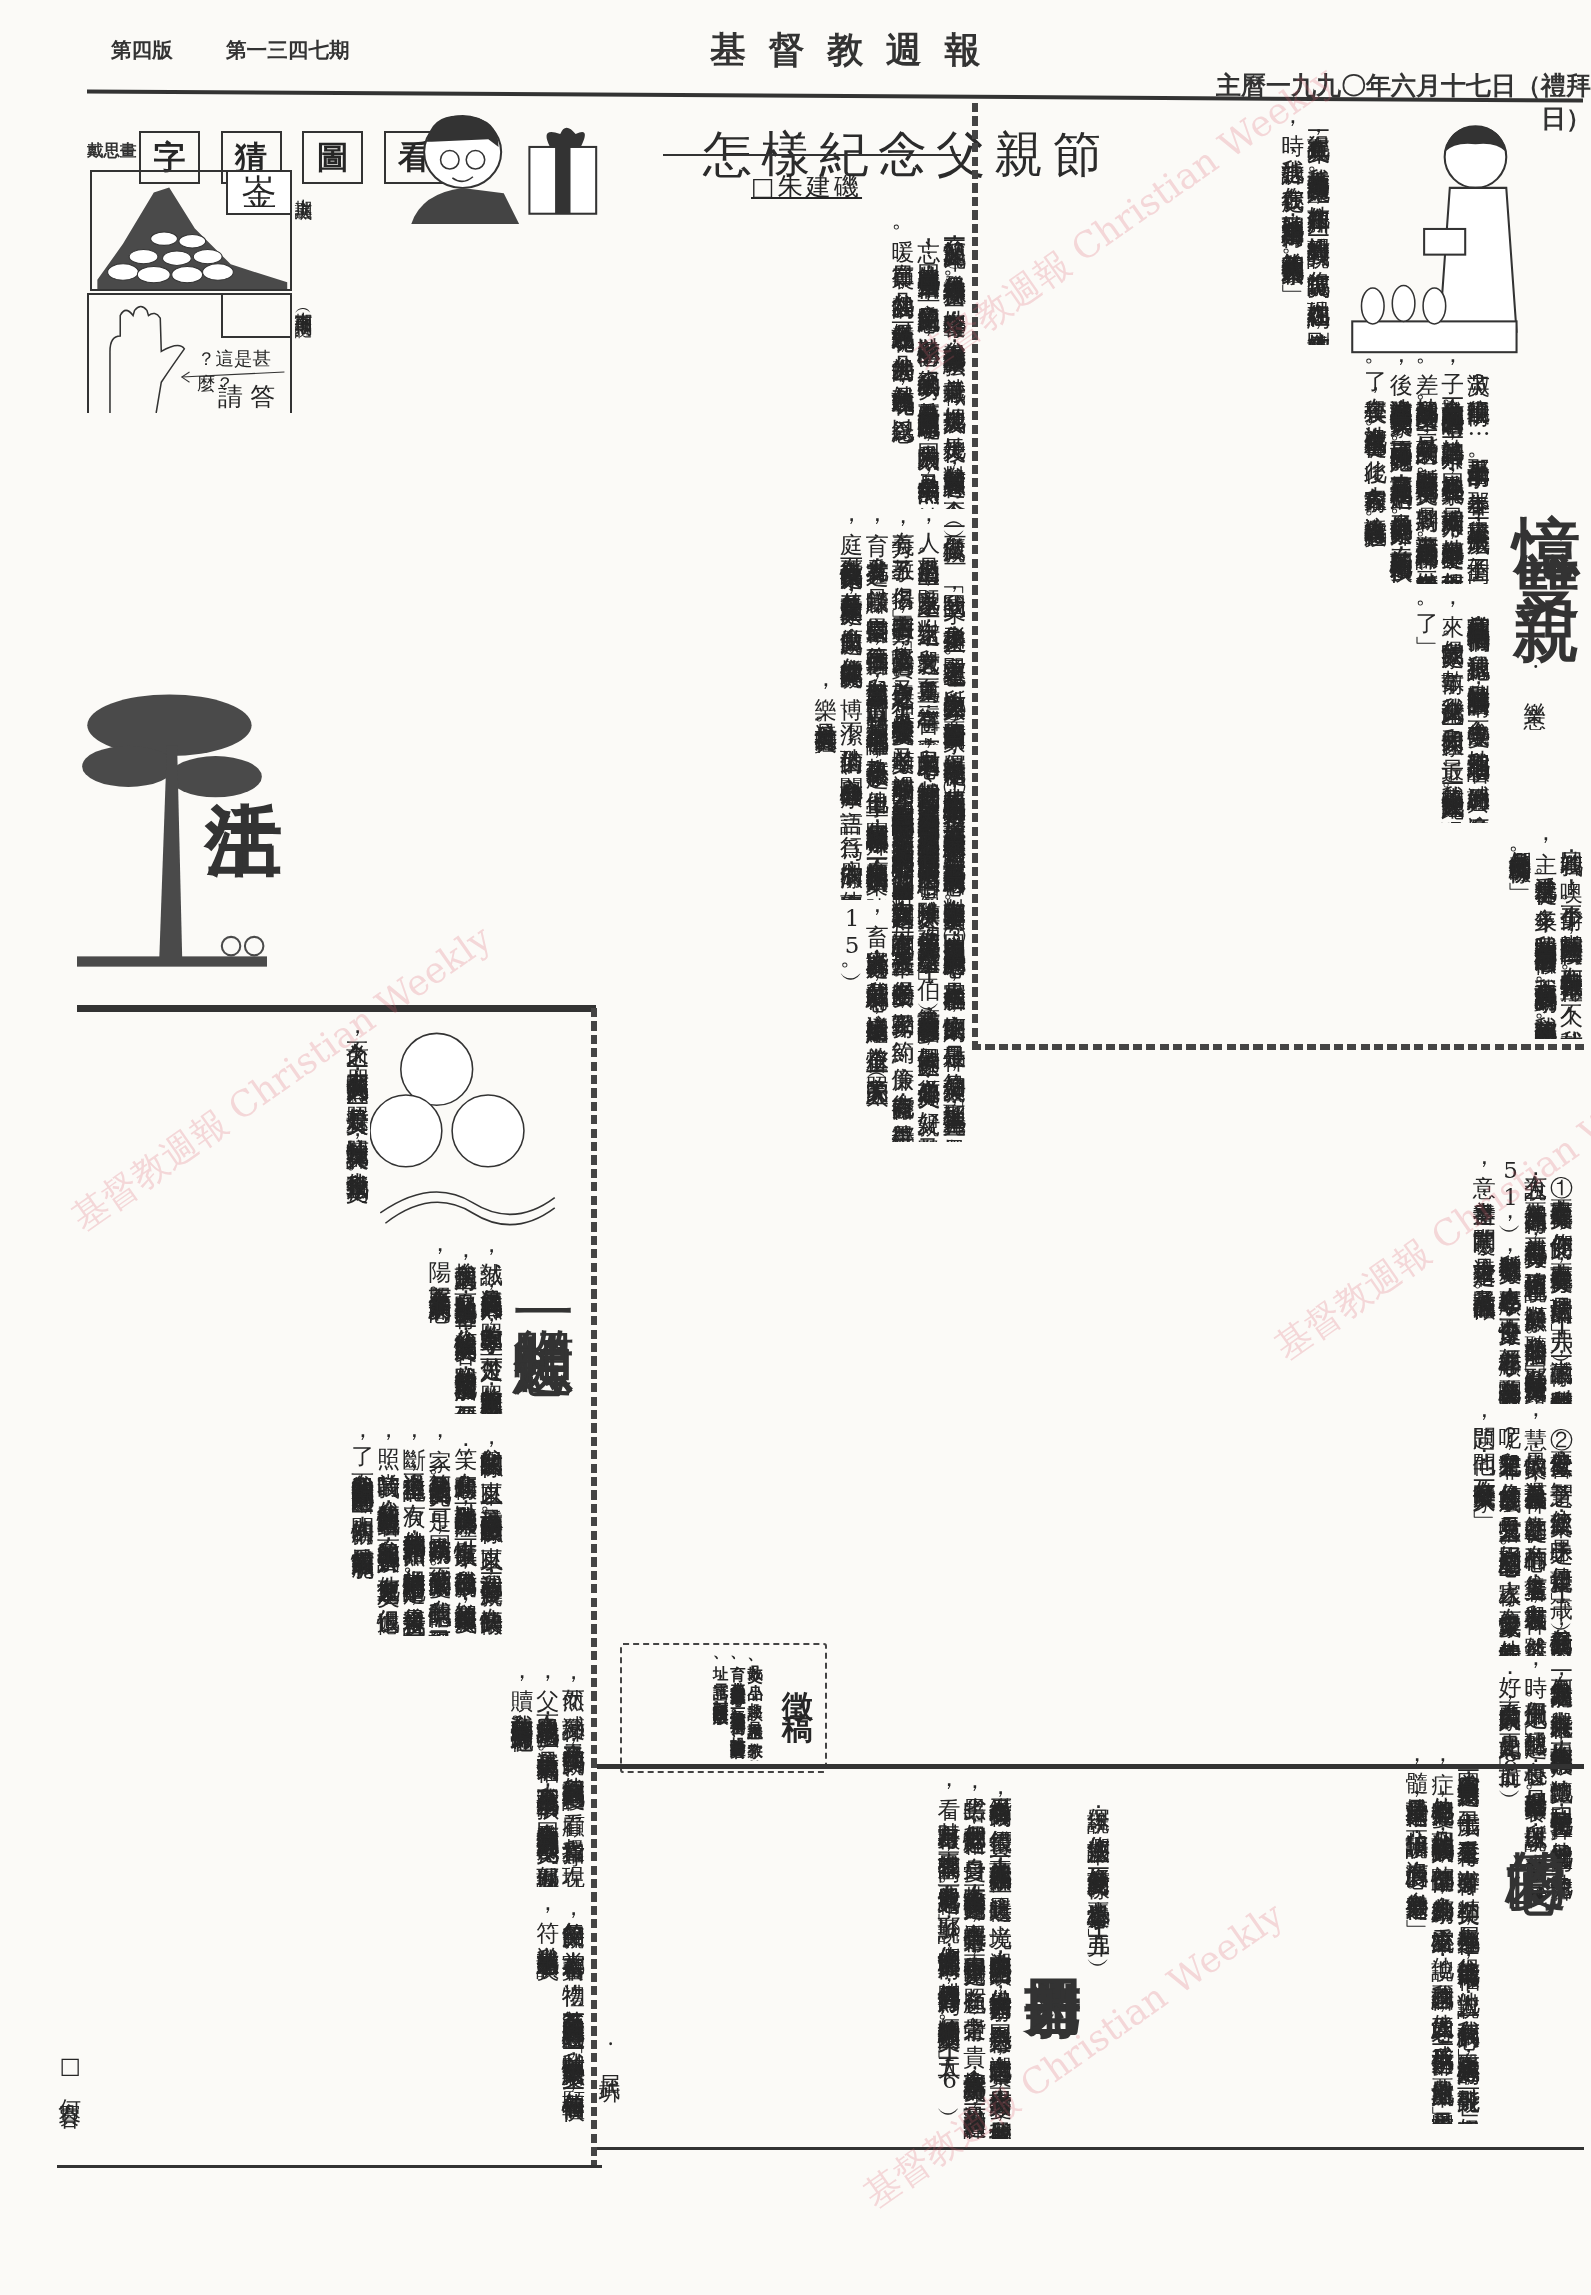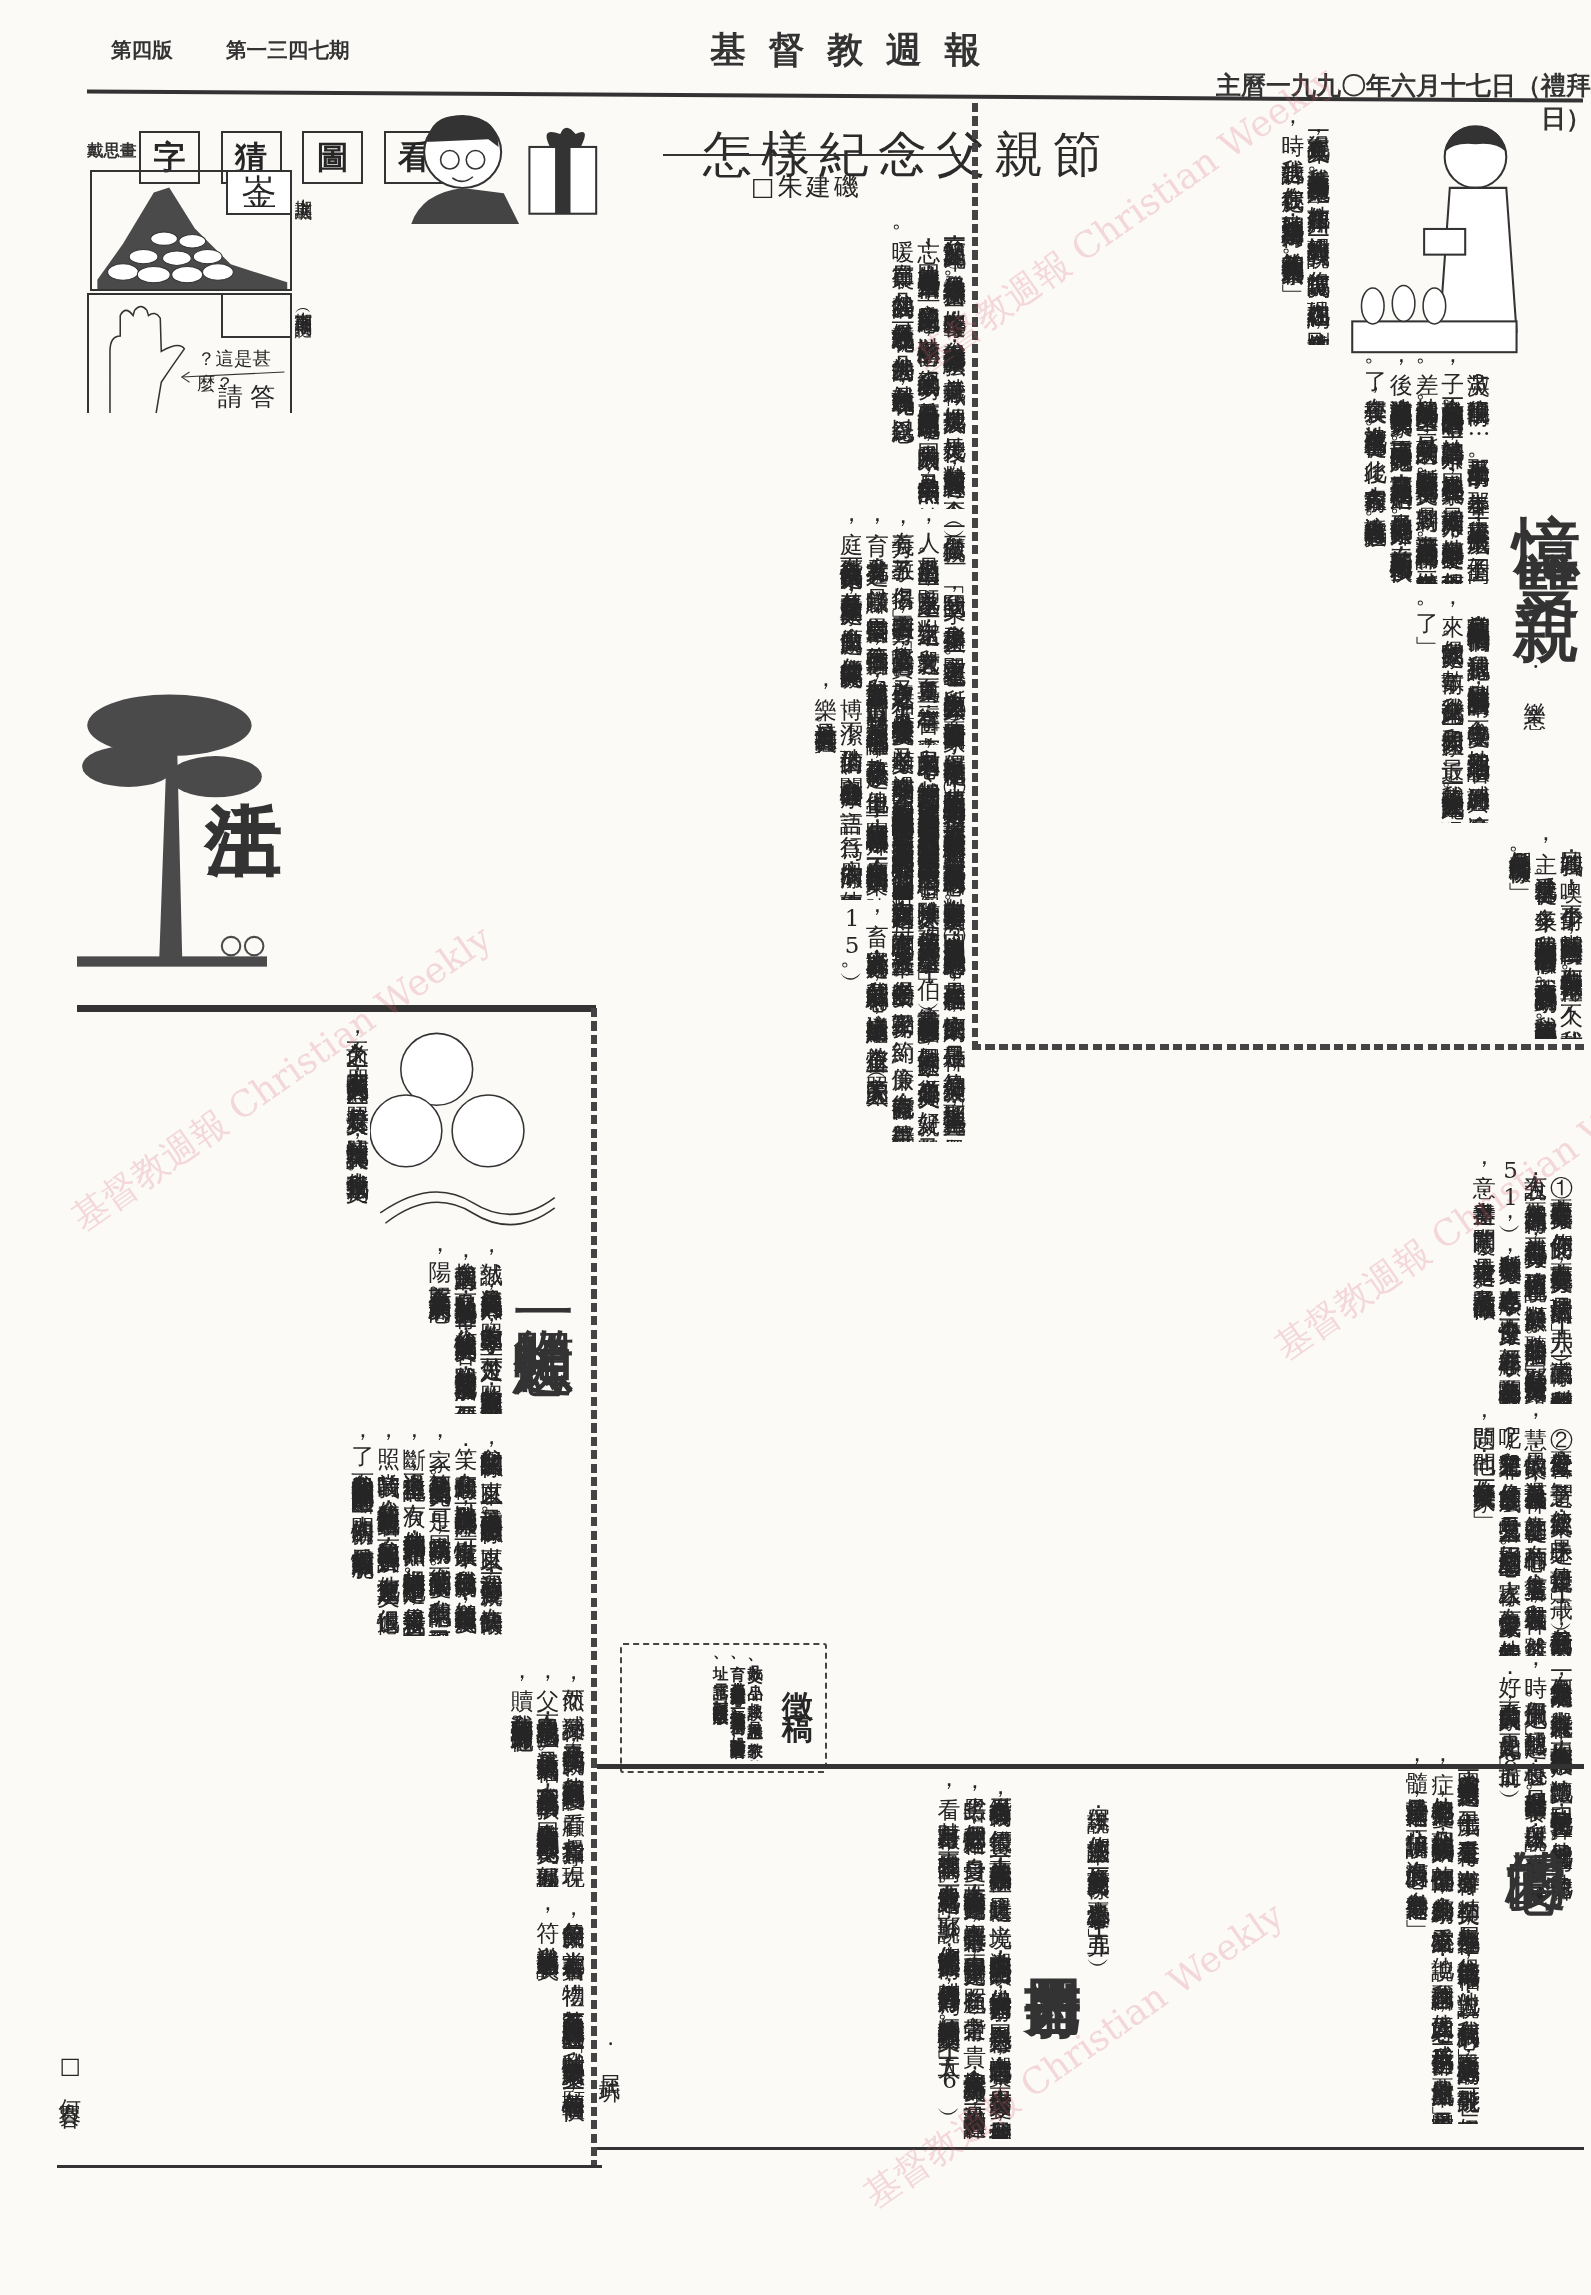--- a/index.html
+++ b/index.html
@@ -79,21 +79,21 @@
     <circle cx="95" cy="95" r="18" fill="none" stroke="#333" stroke-width="3"></circle>
       <circle cx="145" cy="95" r="18" fill="none" stroke="#333" stroke-width="3"></circle>
     <path d="M100,130 Q120,145 140,128" fill="none" stroke="#333" stroke-width="3"></path>
     <path d="M20,220 Q40,160 120,150 L200,160 L230,220 Z" fill="#444"></path>
     <rect x="250" y="70" width="130" height="130" fill="#fff" stroke="#333" stroke-width="4"></rect>
     <rect x="300" y="70" width="30" height="130" fill="#333"></rect>
     <path d="M290,70 Q270,30 310,45 Q320,20 340,45 Q370,30 350,70 Z" fill="#333"></path>
   </svg>
   <h1 class="abs title" style="left:699px;top:118px;margin:4px;font-weight:normal;">怎樣紀念父親節</h1>
   <div class="rule" style="left:663px;top:154px;width:298px;height:2.1px;"></div>
-  <div class="abs byline" style="left:751px;top:170px;">□朱建磯</div>
+  <div class="abs byline" style="left:751px;top:170px;text-decoration:underline;">□朱建磯</div>
 
   <div class="abs vt body-text" style="left:401px;top:221px;height:288px;width:566px;overflow:hidden;direction:ltr;">父親節起源於一九一〇年，發起人是約翰保斯杜德女士。她在童年時喪母；父親身爲紀念愛妻而不願續弦，就身兼母職，把她撫養成人。她長大後，對父親的愛顧和養育之恩，念念不忘！因此她就發起在每年六月第三個主日，定爲父親節的紀念日；以恭敬孝順的心情，來紀念父親的劬勞。爲甚麼要定六月中旬爲父親節的紀念日呢？因爲六月的太陽，乃是全年中最熱烈的，她藉這日子來象徵父親的慈愛和溫暖。在節日裏，凡父親健在的，可佩戴紅色的玫瑰花；凡父親去世的，就佩戴白色的玫瑰花，以爲紀念。</div>
   <div class="abs vt body-text" style="left:401px;top:514px;height:231px;width:566px;overflow:hidden;">（一）怎樣做父親——我國的「父」字，象形如手持火炬；意即一家之領導者也。所以一家之父領導家人；一國之父領導國人；天父領導世人，是自然不過的。一家既爲一家之主，對一家之生活；兒女之管教，至爲重要。三字經有言：「竇燕山，有義方，教五子，名俱揚。」竇燕山因教子有方，故粵人稱父爲「老竇」，乃尊之敬之之意。今人只顧子女接受學校教育，而忽略家庭教育，爲父者尤有甚之；只顧賺錢，宴樂晨昏顛倒，往往弄至晨昏顛倒，兒女與父親儼如參商二星，勢難相見。這樣的家庭，有可能爲幸福快樂家庭嗎？基督徒要建立示範的家庭，應由做父親起。怎樣才能做個好父親呢？</div>
   <div class="abs vt body-text" style="left:401px;top:756px;height:216px;width:566px;overflow:hidden;">①要關心家人信主得救：亞伯拉罕被稱爲信心的父親，做父親的有信心，對家人的影響是非常重要的。因家庭的負担仍以男人爲主，若失落了信心，家庭的幸福就崩潰了！舊約的挪亞生於一個惡劣邪淫的世代，因有信心，雖神降洪水之災，他帶領了妻兒媳婦先入方舟，得免於禍；新約的哥尼流因有信心，就帶領全家的人歸信了主。我們做父親的，對家人兒女得救之問題，有沒有關心呢？</div>
   <div class="abs vt body-text" style="left:319px;top:679px;height:221px;width:648px;overflow:hidden;">②要好好管理自己的家：保羅叫提摩太勸勉信徒，若想得監督和執事的職份，就要好好管理自己的家；使兒女凡事端莊順服（提前三4）。兒女是家庭的中心，神把家庭賜給我們，是叫我們在勞苦操作中得安慰。所以「父親是兒女的榮耀」（箴十七6）一個家庭若有敬神、愛人，又孝順父母，端莊順服的兒女；別人就認識這是基督徒的家庭，故此爲父的應該常常關心，並應以適時適切的管教，就使他走當行的道，就是到老他也不偏離。教小孩子要從小教起，他上主日學，少年團契應認識神從小學習敬拜，不應在家中杜絕一切不正當的娛樂，賭博、不潔、玷染世俗的，關心兒女身心的健康、言語、行爲、衣服的清潔；使家庭裏面充滿溫暖快樂，這是爲父母應有的責任。</div>
   <div class="abs vt body-text" style="left:319px;top:905px;height:237px;width:648px;overflow:hidden;">③要以神爲家庭的中心：家庭是人生幸福的所在，家庭快樂的原則，是敬畏神。約伯是個好父親，聖經稱他爲人「完全正直，敬畏神，遠離惡事。」（伯一1）箴言書論及家庭教育的教訓甚多，一個敬畏神的家庭，必須先有一個好丈夫，好父親，又有賢慧的賢妻良母，夫妻二人敬畏上帝，必得孝順的子女。一家勤勞工作，節約、廉儉，自能充裕有餘；善待鄰里，和愛護牲畜，家人必能以神爲共處；我們若能以神爲中心，這樣家庭生活的點燈，放在燈台上，照亮一家的人了（太五15）。</div>
   <div class="abs vt body-text" style="left:612px;top:1157px;height:247px;width:962px;overflow:hidden;">①要在主裏面聽從父母：「你們作兒女的，要在主裏面聽從父母，這是理所當然的。」（弗六1）十誡裏的一條，叫我們孝順父母，不是有人說：要知道一個人的品德如何？就更查他怎樣對待父母，這確切不如聖經也說：「順從勝於獻祭，聽命勝於公羊的脂油。」耶穌在幼年時是「順從父母」（路二51），所以我們應孝敬父母，也應存心要孝順；不要忤逆父母，但並要心存孝順，常要關心父母的晨昏冷暖；體貼父母的心意，善盡孝道，常問寒問暖，這是古往今來定省，孝子賢孫應有的品德做。</div>
   <div class="abs vt body-text" style="left:612px;top:1409px;height:247px;width:962px;overflow:hidden;">②要使父母歡喜：「智慧之子，使父親歡樂；愚昧之子，使母親担憂。」（箴十1）父親看見兒女的快樂，莫過於看見兒女有聰明智慧，最大的快樂，莫過於看見兒女敬畏神，靠主的基督徒，有神的信心，信靠主名看見；兒女若沒有敬畏神，雖然成名，有甚麼利益呢？兒女若是犯了罪，作父母的算甚麼成？看見兒女墮落，好比一刀刺透父母的心。一家人一樣，有一位文學家愛戴，他年青的時候，得了一個問題，問他：「你在甚麼時候成一家人？」</div>
   <div class="abs vt body-text" style="left:1034px;top:1658px;height:247px;width:540px;overflow:hidden;">有一個人見父親老病龍鍾，與其無能食枉米；不如用竹筐把他抬到荒野破戶，讓他餓斃。回程時他兒子把竹筐丟掉，他兒子把竹筐携回。他命兒子答：「這竹筐待你年老時，仍有用武之地。」他猛然醒起，良心發現；只好把老父抬回家中奉養。所以保羅說：「人若不看顧親屬，就是背了真道，比不信的人還不好；不看顧自己家裏的人，更是如此！」（提前五8）</div>
 </article>

